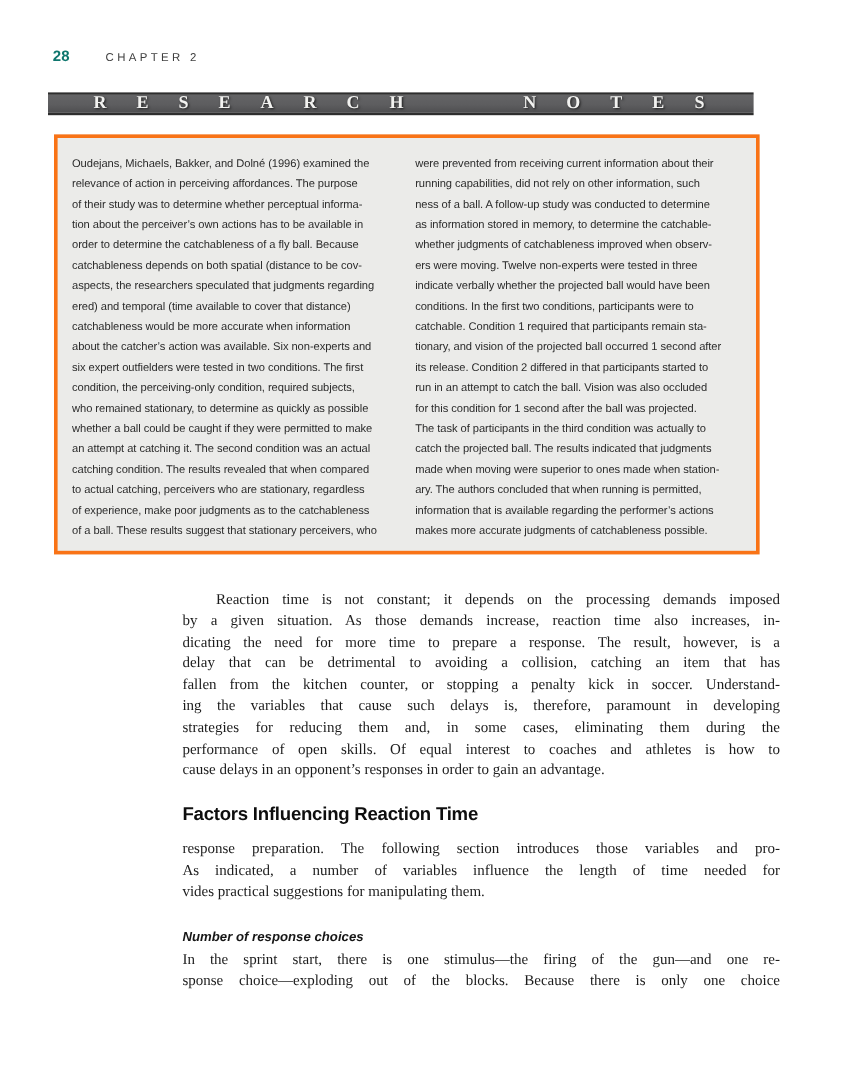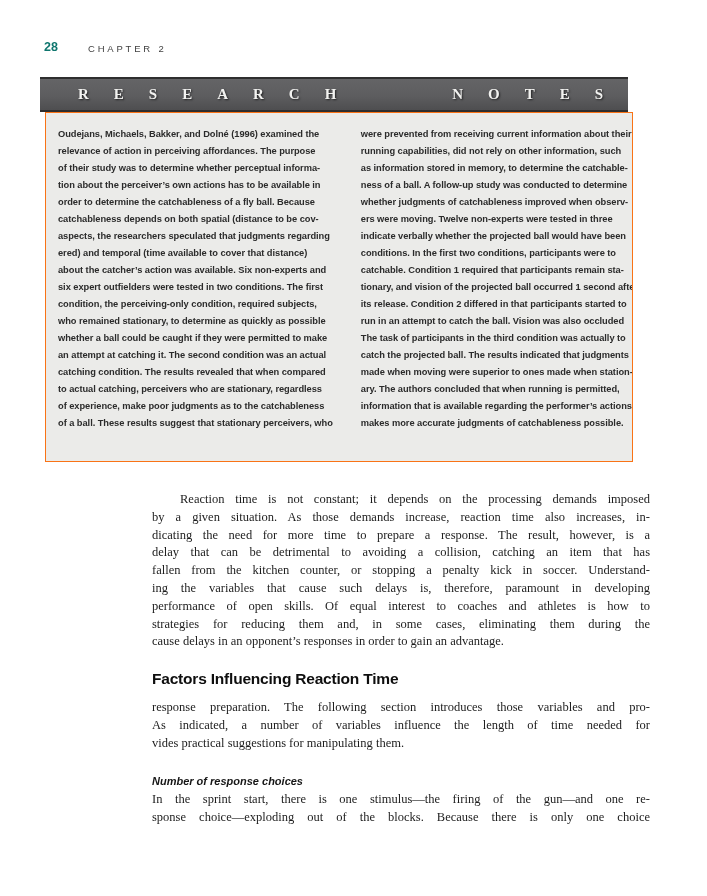--- a/index.html
+++ b/index.html
@@ -26,49 +26,48 @@
     left: 88px; top: 43px;
     font-size: 9.5px;
     letter-spacing: 2.8px;
     color: #3f3f3f;
   }
 
   
   .banner {
     position: absolute;
     left: 40px; top: 77px;
-    width: 588px; height: 35px;
+    width: 588px; height: 19px;
     background: linear-gradient(180deg, #646466 0%, #5d5d5f 55%, #4e4e50 100%);
     border-top: 2px solid #2e2e2e;
     border-bottom: 2px solid #2e2e2e;
     display: flex;
     align-items: center;
     justify-content: space-between;
     padding-left: 38px;
-    padding-right: 0;
+    padding-right: 16px;
     font-family: "Liberation Serif", serif;
     font-size: 15px;
     font-weight: bold;
     letter-spacing: 25px;
     color: #f2f2f0;
     text-shadow: 1px 1px 2px rgba(0,0,0,0.65);
   }
 
   
   .notes-box {
     position: absolute;
     left: 45px; top: 112px;
     width: 588px; height: 350px;
     background: #ebebe9;
-    border: 1px solid #f97316;
+    border: 3px solid #f97316;
     padding: 13px 12px;
     display: flex;
-    gap: 28px;
+    gap: 14px;
     overflow: hidden;
-    font-weight: bold;
   }
   .note-col {
     flex: 1 1 0;
     font-size: 9.3px;
     line-height: 17px;
     color: #2b2b2b;
     letter-spacing: -0.05px;
   }
   .note-col > div { white-space: nowrap; }
 
@@ -126,64 +125,66 @@
   <div class="notes-box">
     <div class="note-col">
         <div>Oudejans, Michaels, Bakker, and Dolné (1996) examined the</div>
         <div>relevance of action in perceiving affordances. The purpose</div>
         <div>of their study was to determine whether perceptual informa-</div>
         <div>tion about the perceiver’s own actions has to be available in</div>
         <div>order to determine the catchableness of a fly ball. Because</div>
         <div>catchableness depends on both spatial (distance to be cov-</div>
         <div>aspects, the researchers speculated that judgments regarding</div>
         <div>ered) and temporal (time available to cover that distance)</div>
+        <div>catchableness would be more accurate when information</div>
         <div>about the catcher’s action was available. Six non-experts and</div>
         <div>six expert outfielders were tested in two conditions. The first</div>
         <div>condition, the perceiving-only condition, required subjects,</div>
         <div>who remained stationary, to determine as quickly as possible</div>
         <div>whether a ball could be caught if they were permitted to make</div>
         <div>an attempt at catching it. The second condition was an actual</div>
         <div>catching condition. The results revealed that when compared</div>
         <div>to actual catching, perceivers who are stationary, regardless</div>
         <div>of experience, make poor judgments as to the catchableness</div>
         <div>of a ball. These results suggest that stationary perceivers, who</div>
       </div>
     <div class="note-col">
         <div>were prevented from receiving current information about their</div>
         <div>running capabilities, did not rely on other information, such</div>
+        <div>ness of a ball. A follow-up study was conducted to determine</div>
         <div>as information stored in memory, to determine the catchable-</div>
-        <div>ness of a ball. A follow-up study was conducted to determine</div>
         <div>whether judgments of catchableness improved when observ-</div>
         <div>ers were moving. Twelve non-experts were tested in three</div>
         <div>indicate verbally whether the projected ball would have been</div>
         <div>conditions. In the first two conditions, participants were to</div>
         <div>catchable. Condition 1 required that participants remain sta-</div>
         <div>tionary, and vision of the projected ball occurred 1 second after</div>
         <div>its release. Condition 2 differed in that participants started to</div>
         <div>run in an attempt to catch the ball. Vision was also occluded</div>
+        <div>for this condition for 1 second after the ball was projected.</div>
         <div>The task of participants in the third condition was actually to</div>
         <div>catch the projected ball. The results indicated that judgments</div>
         <div>made when moving were superior to ones made when station-</div>
         <div>ary. The authors concluded that when running is permitted,</div>
         <div>information that is available regarding the performer’s actions</div>
         <div>makes more accurate judgments of catchableness possible.</div>
       </div>
   </div>
 
   <div class="body-block">
 
     <div class="justified indent-first">
         <div>Reaction time is not constant; it depends on the processing demands imposed</div>
         <div>by a given situation. As those demands increase, reaction time also increases, in-</div>
         <div>dicating the need for more time to prepare a response. The result, however, is a</div>
         <div>delay that can be detrimental to avoiding a collision, catching an item that has</div>
         <div>fallen from the kitchen counter, or stopping a penalty kick in soccer. Understand-</div>
         <div>ing the variables that cause such delays is, therefore, paramount in developing</div>
+        <div>strategies for reducing them and, in some cases, eliminating them during the</div>
         <div>performance of open skills. Of equal interest to coaches and athletes is how to</div>
-        <div>strategies for reducing them and, in some cases, eliminating them during the</div>
         <div>cause delays in an opponent’s responses in order to gain an advantage.</div>
       </div>
 
     <div class="section-heading">Factors Influencing Reaction Time</div>
 
     <div class="justified">
         <div>response preparation. The following section introduces those variables and pro-</div>
         <div>As indicated, a number of variables influence the length of time needed for</div>
         <div>vides practical suggestions for manipulating them.</div>
       </div>

